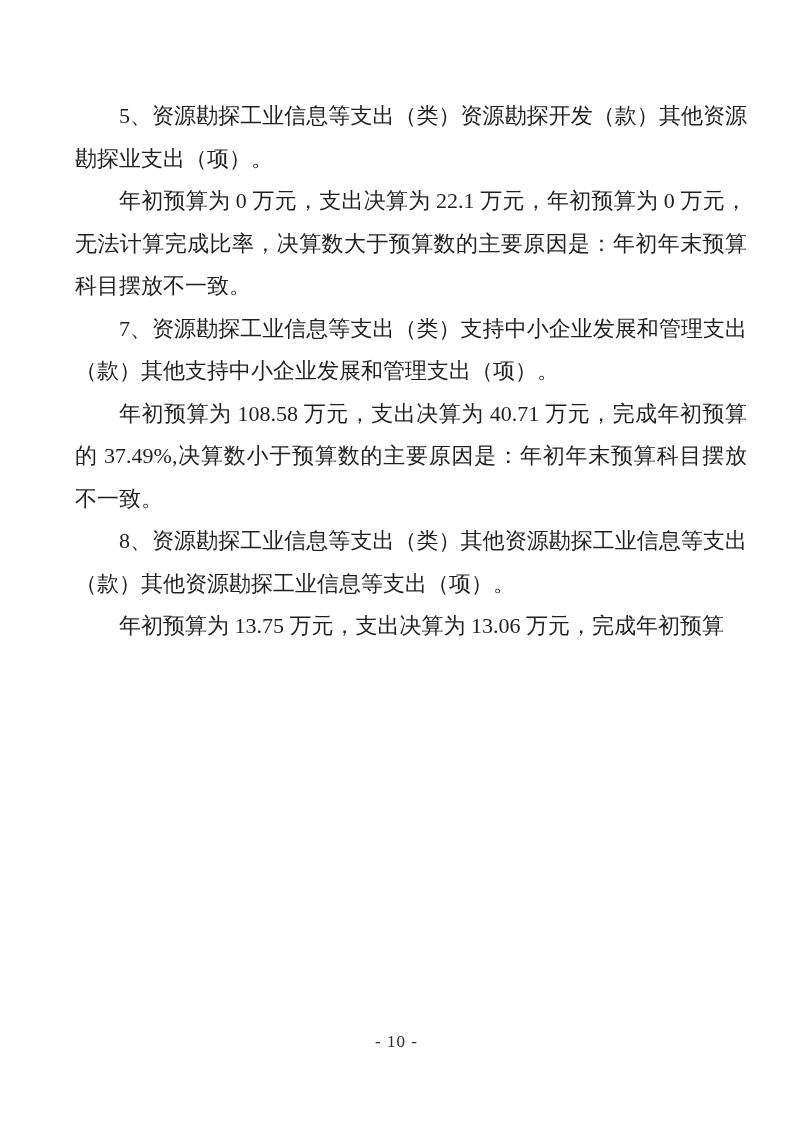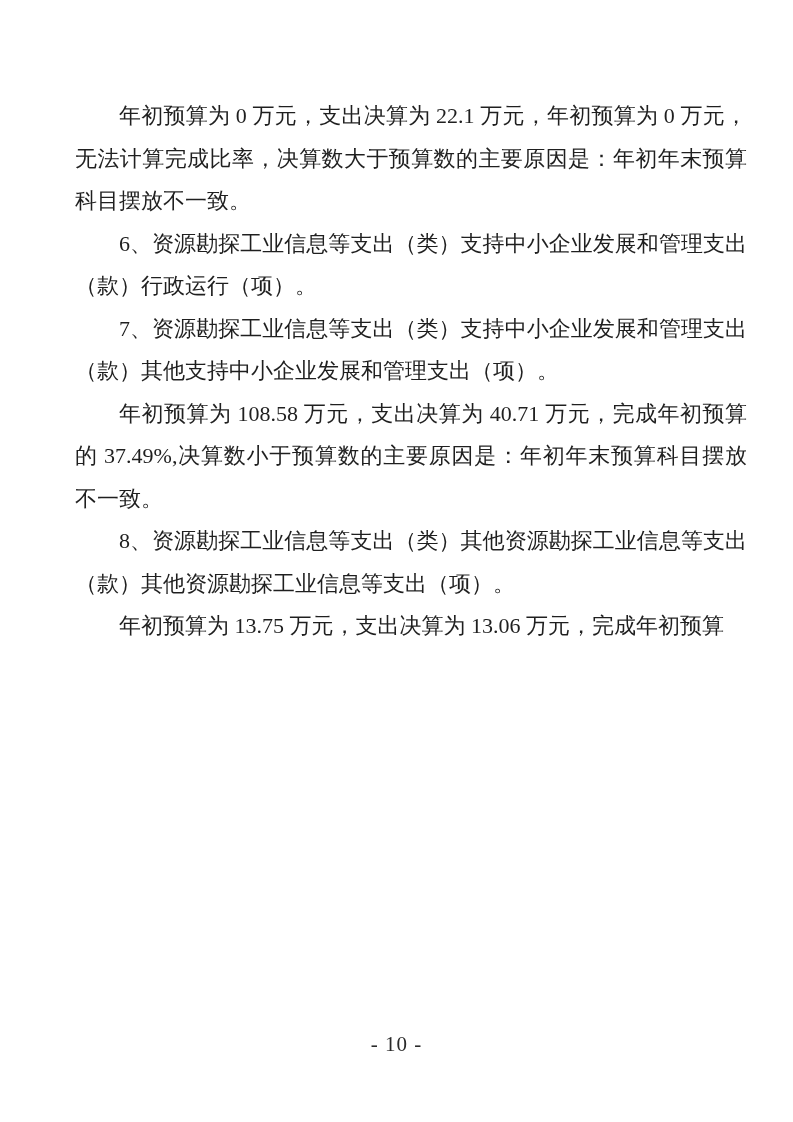--- a/index.html
+++ b/index.html
@@ -31,33 +31,33 @@
     text-align: justify;
     text-justify: inter-character;
     word-break: break-all;
   }
   .footer {
     position: absolute;
     left: 0;
     top: 1032px;
     width: 100%;
     text-align: center;
-    font-size: 21px;
+    font-size: 17px;
     letter-spacing: 1px;
     color: #2a2a2a;
   }
 </style>
 </head>
 <body>
 
 <div class="page">
   <div class="content">
+    <p>5、资源勘探工业信息等支出（类）资源勘探开发（款）其他资源勘探业支出（项）。</p>
     <p>年初预算为 0 万元，支出决算为 22.1 万元，年初预算为 0 万元，无法计算完成比率，决算数大于预算数的主要原因是：年初年末预算科目摆放不一致。</p>
 
-    <p>6、资源勘探工业信息等支出（类）支持中小企业发展和管理支出（款）行政运行（项）。</p>
 
     <p>7、资源勘探工业信息等支出（类）支持中小企业发展和管理支出（款）其他支持中小企业发展和管理支出（项）。</p>
     <p>年初预算为 108.58 万元，支出决算为 40.71 万元，完成年初预算的 37.49%,决算数小于预算数的主要原因是：年初年末预算科目摆放不一致。</p>
 
     <p>8、资源勘探工业信息等支出（类）其他资源勘探工业信息等支出（款）其他资源勘探工业信息等支出（项）。</p>
 
     <p>年初预算为 13.75 万元，支出决算为 13.06 万元，完成年初预算</p>
   </div>
 
   <div class="footer">- 10 -</div>

